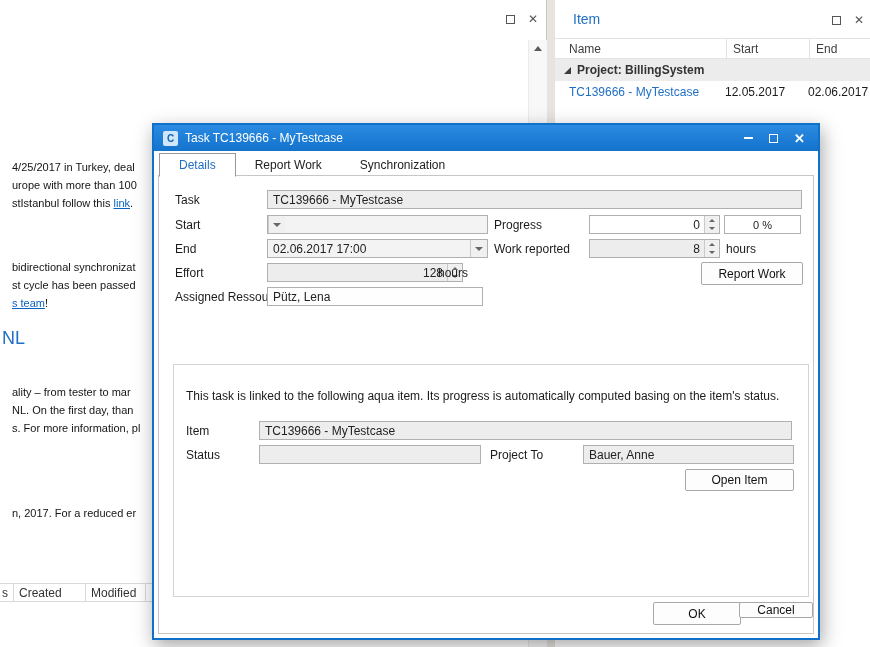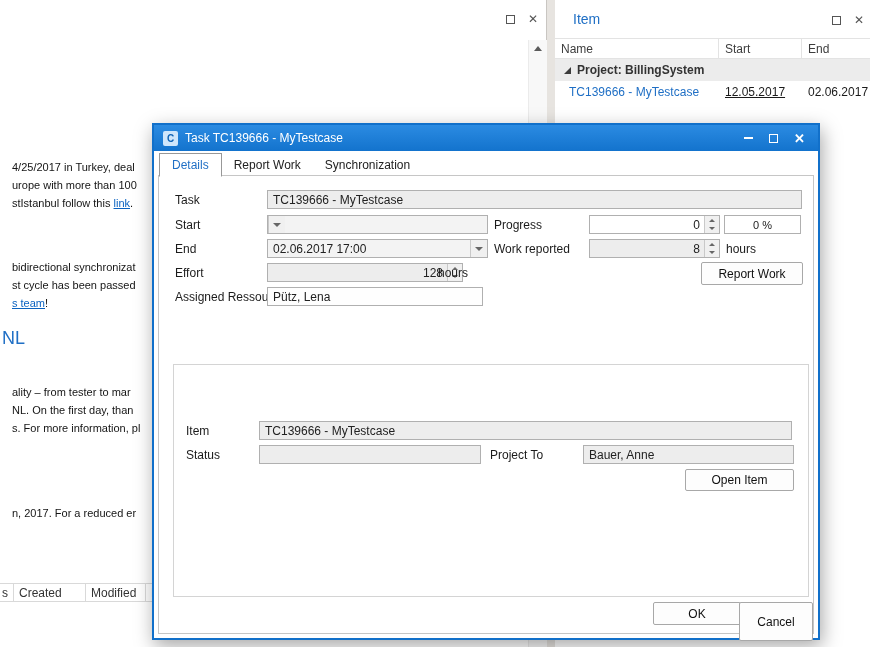--- a/index.html
+++ b/index.html
@@ -21,39 +21,39 @@
   #lw-table-header{position:absolute;left:0;top:583px;width:528px;height:19px;border-top:1px solid #d9d9d9;border-bottom:1px solid #d9d9d9;display:flex;color:#333;background:#fff;}
   .lwth-cell{border-right:1px solid #d9d9d9;padding:2px 5px;font-size:12px;white-space:nowrap;overflow:hidden;}
   #lwth-0{width:14px;padding:2px 2px;} #lwth-1{width:72px;} #lwth-2{width:60px;} #lwth-3{flex:1;border-right:none;}
 
   
   #tasks-panel{position:absolute;left:555px;top:0;width:315px;height:647px;background:#fff;}
   #tp-title{position:absolute;left:18px;top:11px;font-size:14px;color:#1f6fc5;}
   #tp-ctl{left:277px;top:14px;}
   #tp-header{position:absolute;left:0;top:38px;width:315px;height:21px;border-top:1px solid #e3e3e3;border-bottom:1px solid #e3e3e3;display:flex;color:#3d3d3d;}
   .tph-cell{padding:3px 6px;border-right:1px solid #e3e3e3;white-space:nowrap;overflow:hidden;}
-  #tph-name{width:164px;} #tph-start{width:83px;} #tph-end{flex:1;border-right:none;}
+  #tph-name{width:164px;margin-left:8px;} #tph-start{width:83px;} #tph-end{flex:1;border-right:none;}
   #tp-group{position:absolute;left:0;top:59px;width:315px;height:22px;background:#ececec;display:flex;align-items:center;gap:6px;padding-left:9px;font-weight:bold;color:#333;}
   .tri-corner{width:0;height:0;border-left:7px solid transparent;border-bottom:7px solid #3c3c3c;}
   #tp-row{position:absolute;left:0;top:81px;width:315px;height:21px;display:flex;align-items:center;}
   .tpr-name{width:164px;padding-left:14px;color:#1f6fc5;white-space:nowrap;overflow:hidden;}
-  .tpr-start{width:83px;padding-left:6px;text-decoration:underline;} .tpr-end{flex:1;padding-left:6px;}
+  .tpr-start{width:83px;padding-left:6px;} .tpr-end{flex:1;padding-left:6px;}
 
   
   #dialog{position:absolute;left:152px;top:123px;width:668px;height:517px;border:2px solid #1170ca;background:#fff;box-shadow:2px 6px 18px rgba(0,0,0,.35);z-index:10;}
   #dlg-titlebar{height:26px;background:linear-gradient(#2b8be2,#1373cd);display:flex;align-items:center;padding:0 9px;color:#fff;}
   #dlg-icon{width:15px;height:15px;background:#cfe6fb;border-radius:2px;color:#1064b6;font-size:10px;font-weight:bold;display:flex;align-items:center;justify-content:center;}
   #dlg-title{margin-left:7px;font-size:12px;}
   #dlg-ctl{margin-left:auto;display:flex;align-items:center;gap:16px;padding-right:4px;}
   .min-bar{width:9px;height:2px;background:#fff;display:inline-block;}
   .max-box-w{width:9px;height:9px;border:1px solid #fff;display:inline-block;}
   #dlg-close{color:#fff;font-size:13px;font-weight:bold;line-height:1;}
   #dlg-body{position:relative;height:487px;background:#fff;}
   #tabstrip{position:absolute;left:5px;top:2px;display:flex;align-items:flex-end;z-index:2;}
-  .tab{padding:4px 12px;font-size:12px;color:#222;white-space:nowrap;}
+  .tab{padding:4px 19px;font-size:12px;color:#222;white-space:nowrap;}
   .tab.selected{border:1px solid #989898;border-bottom:1px solid #fff;color:#1f6fc5;background:#fff;margin-bottom:-1px;}
   #tabpage{position:absolute;left:4px;top:24px;width:656px;height:459px;border:1px solid #c6c6c6;background:#fff;}
   .lbl{position:absolute;font-size:12px;color:#1b1b1b;white-space:nowrap;}
   .field{position:absolute;height:19px;border:1px solid #b0b0b0;background:#ededed;font-size:12px;padding:2px 5px;white-space:nowrap;overflow:hidden;color:#222;}
   .field.white{background:#fefefe;}
   .combo{position:absolute;height:19px;border:1px solid #b0b0b0;background:#f3f3f3;display:flex;}
   .combo .val{flex:1;padding:2px 5px;font-size:12px;white-space:nowrap;overflow:hidden;color:#222;}
   .combo .dd{width:17px;border-left:1px solid #c9c9c9;background:#f0f0f0;display:flex;align-items:center;justify-content:center;}
   .tri-down{width:0;height:0;border-left:4px solid transparent;border-right:4px solid transparent;border-top:4px solid #666;}
   .spin{position:absolute;height:19px;border:1px solid #b0b0b0;background:#fff;display:flex;}
@@ -201,27 +201,28 @@
             </span>
         </span>
       </div>
       <div class="lbl" style="left:279px;top:90px">hours</div>
       <div class="btn" style="left:542px;top:86px;width:102px;height:23px">Report Work</div>
 
       <div class="lbl" style="left:16px;top:114px">Assigned Ressource</div>
       <div class="field white" style="left:108px;top:111px;width:216px">Pütz, Lena</div>
 
       <div id="groupbox">
+        <div id="gb-desc">This task is linked to the following aqua item. Its progress is automatically computed basing on the item's status.</div>
         <div class="lbl" style="left:12px;top:59px">Item</div>
         <div class="field" style="left:85px;top:56px;width:533px">TC139666 - MyTestcase</div>
         <div class="lbl" style="left:12px;top:83px">Status</div>
         <div class="field" style="left:85px;top:80px;width:222px"></div>
         <div class="lbl" style="left:316px;top:83px">Project To</div>
         <div class="field" style="left:409px;top:80px;width:211px">Bauer, Anne</div>
         <div class="btn" style="left:511px;top:104px;width:109px;height:22px">Open Item</div>
       </div>
 
       <div class="btn" style="left:494px;top:426px;width:88px;height:23px">OK</div>
-      <div class="btn" style="left:580px;top:426px;width:74px;height:39px">Cancel</div>
+      <div class="btn" style="left:580px;top:426px;width:74px;height:16px">Cancel</div>
 
     </div>
   </div>
 </div>
 
 </body></html>

